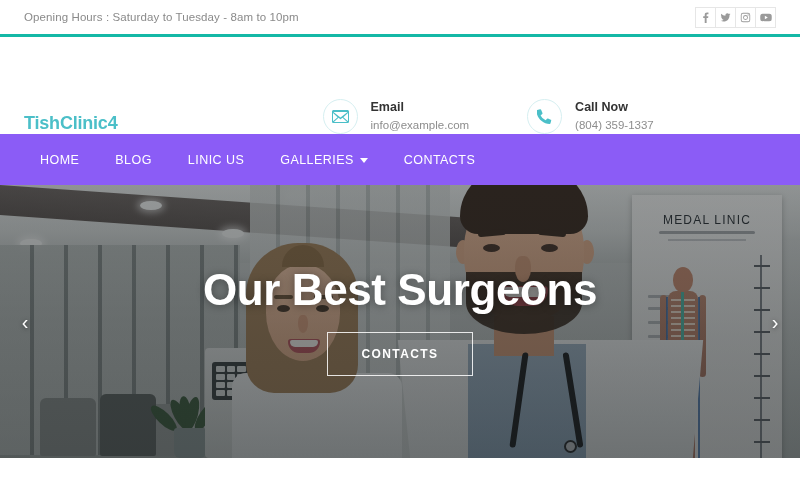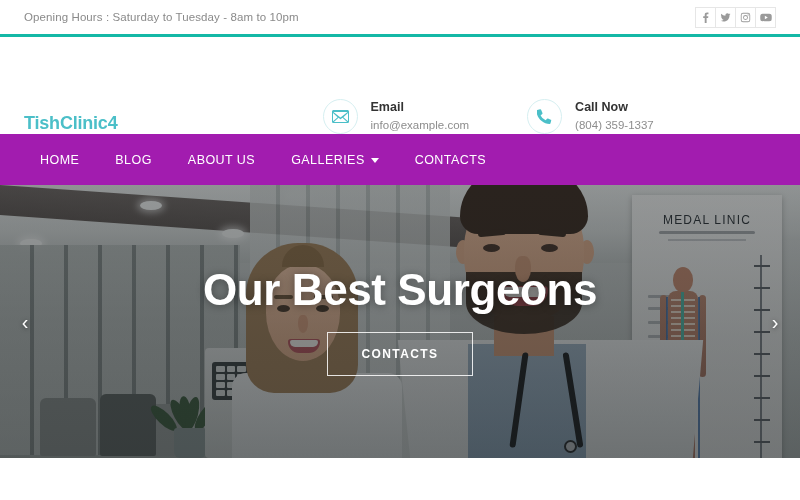--- a/index.html
+++ b/index.html
@@ -87,21 +87,21 @@
     font-weight: bold;
     letter-spacing: 1.1px;
     padding: 12px 21px;
     cursor: pointer;
     white-space: nowrap;
   }
 
   
   .nav {
     height: 51px;
-    background: #a21caf;
+    background: #8b5cf6;
     display: flex;
     align-items: center;
     padding: 0 40px;
     gap: 0;
   }
   .nav-item {
     color: #ffffff;
     font-size: 12.5px;
     letter-spacing: .45px;
     padding: 0 18px;
@@ -496,21 +496,21 @@
 </div>
 
 <div class="nav">
   <div class="nav-item">
     <span>HOME</span>
   </div>
   <div class="nav-item">
     <span>BLOG</span>
   </div>
   <div class="nav-item">
-    <span>ABOUT US</span>
+    <span>LINIC US</span>
   </div>
   <div class="nav-item">
     <span>GALLERIES</span>
     <span class="chevron-down"></span>
   </div>
   <div class="nav-item">
     <span>CONTACTS</span>
   </div>
 </div>
 

